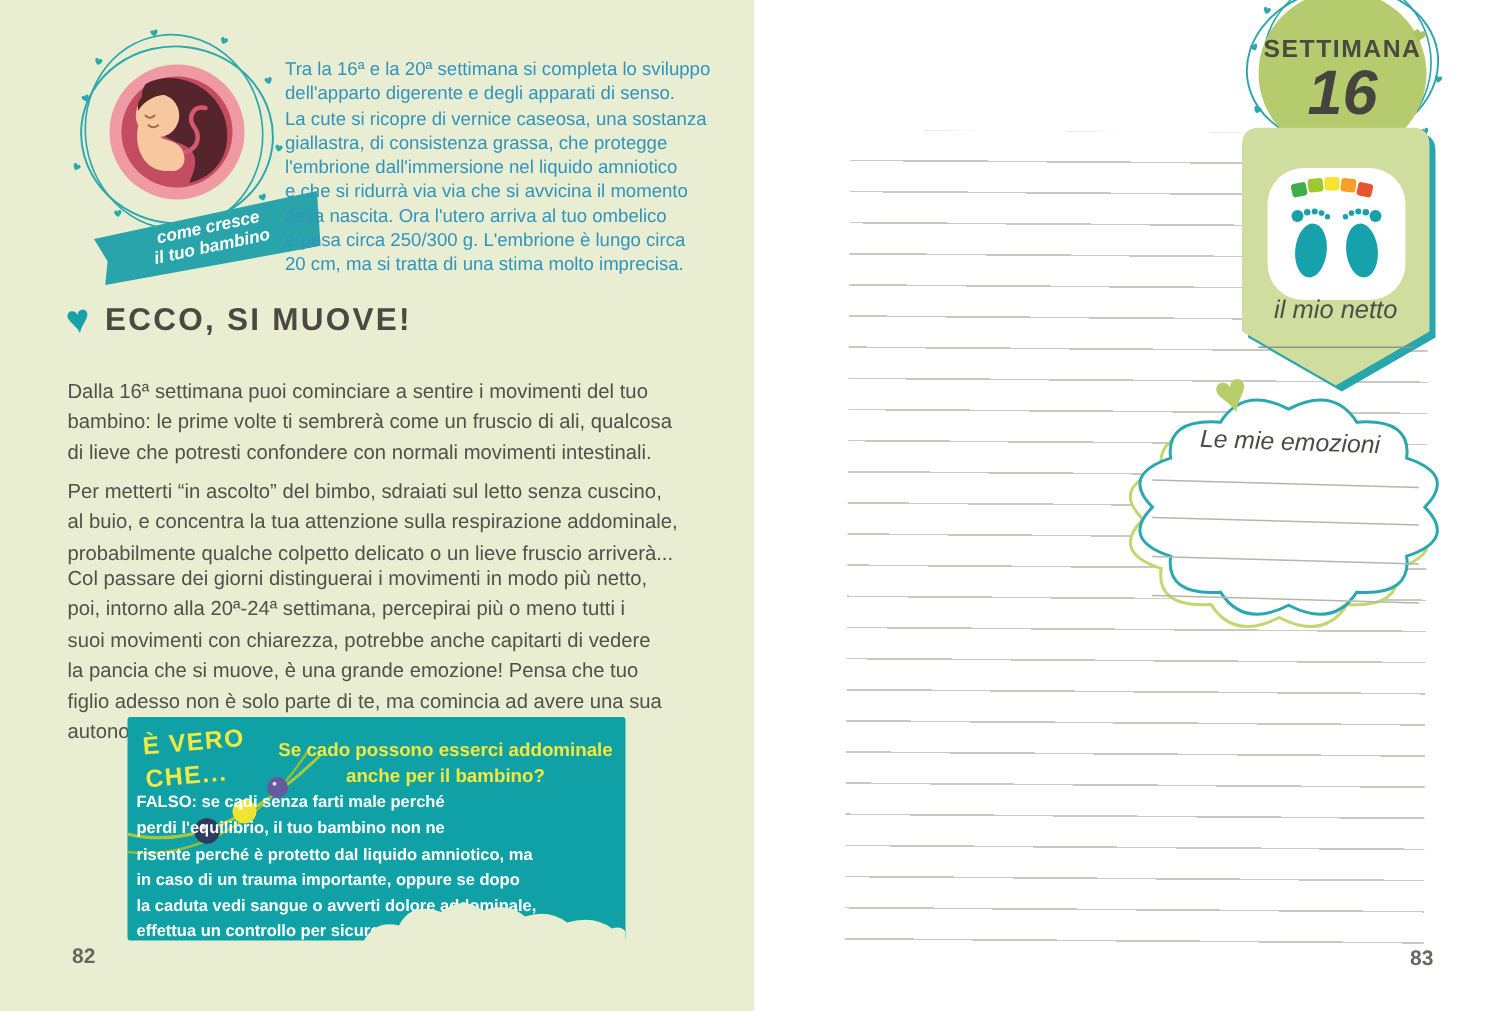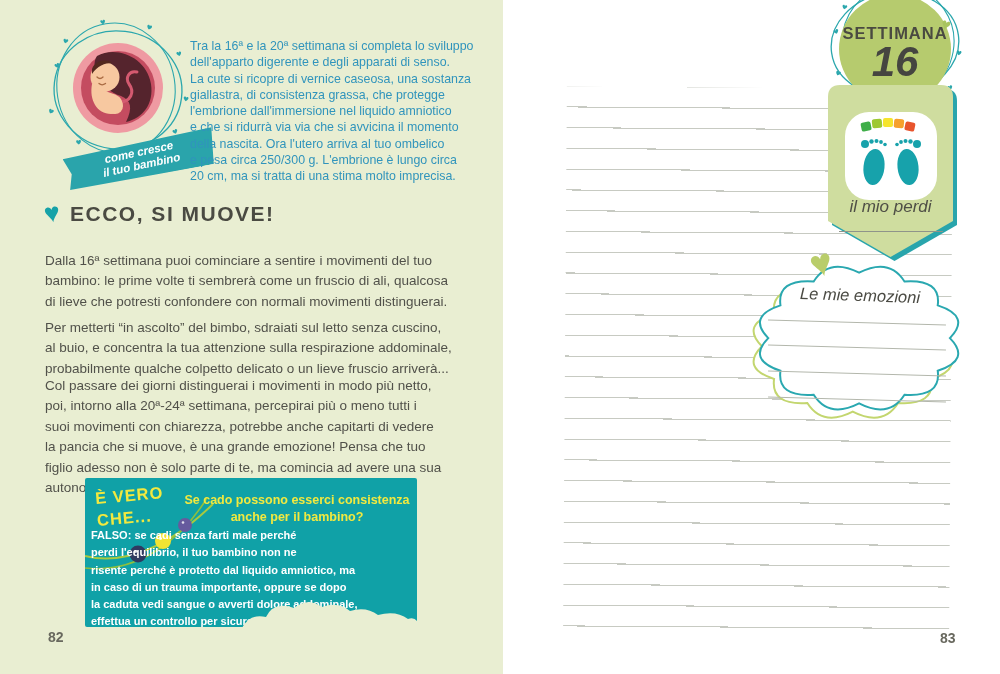--- a/index.html
+++ b/index.html
@@ -129,21 +129,21 @@
 e pesa circa 250/300 g. L'embrione è lungo circa
 20 cm, ma si tratta di una stima molto imprecisa.</div>
 
     <div class="heading-row">
       <span class="heading-heart">♥</span>
       <h2 class="heading">ECCO, SI MUOVE!</h2>
     </div>
 
     <p class="bodytext p1">Dalla 16ª settimana puoi cominciare a sentire i movimenti del tuo
 bambino: le prime volte ti sembrerà come un fruscio di ali, qualcosa
-di lieve che potresti confondere con normali movimenti distinguerai.</p>
+di lieve che potresti confondere con normali movimenti intestinali.</p>
     <p class="bodytext p2">Per metterti “in ascolto” del bimbo, sdraiati sul letto senza cuscino,
 al buio, e concentra la tua attenzione sulla respirazione addominale,
 probabilmente qualche colpetto delicato o un lieve fruscio arriverà...</p>
     <p class="bodytext p3">Col passare dei giorni distinguerai i movimenti in modo più netto,
 poi, intorno alla 20ª-24ª settimana, percepirai più o meno tutti i
 suoi movimenti con chiarezza, potrebbe anche capitarti di vedere
 la pancia che si muove, è una grande emozione! Pensa che tuo
 figlio adesso non è solo parte di te, ma comincia ad avere una sua
 autonomia!</p>
 
@@ -153,21 +153,21 @@
         <path d="M0,74 C50,80 95,48 122,4" stroke="#8fbf3c" stroke-width="1.6" fill="none"></path>
         <circle cx="53" cy="60" r="8.5" fill="#2f3a60"></circle>
         <circle cx="78" cy="47" r="8" fill="#f0e432"></circle>
         <circle cx="100" cy="31" r="7" fill="#665a9e"></circle>
         <circle cx="50.5" cy="57.5" r="1.6" fill="#ffffff" opacity="0.8"></circle>
         <circle cx="75.5" cy="44.5" r="1.5" fill="#ffffff" opacity="0.8"></circle>
         <circle cx="98" cy="28.5" r="1.3" fill="#ffffff" opacity="0.8"></circle>
       </svg>
       <div class="kicker">È VERO
 CHE...</div>
-      <div class="question">Se cado possono esserci consistenza
+      <div class="question">Se cado possono esserci addominale
 anche per il bambino?</div>
       <div class="answer">FALSO: se cadi senza farti male perché
 perdi l'equilibrio, il tuo bambino non ne
 risente perché è protetto dal liquido amniotico, ma
 in caso di un trauma importante, oppure se dopo
 la caduta vedi sangue o avverti dolore addominale,
 effettua un controllo per sicurezza.</div>
       <svg class="box-cloud-cutout" width="175" height="27" viewBox="0 0 175 27">
         <path d="M0,27 Q8,12 24,16 Q32,0 52,7 Q66,-4 80,6 Q96,0 108,10 Q124,5 136,14 Q154,9 166,18 Q172,16 175,20 L175,27 Z" fill="#e9eed2"></path>
       </svg>
@@ -222,21 +222,21 @@
               <circle cx="40" cy="32.5" r="1.8"></circle>
               <ellipse cx="63" cy="55" rx="10.5" ry="18" transform="rotate(-6 63 55)"></ellipse>
               <circle cx="72" cy="32" r="4"></circle>
               <circle cx="65.5" cy="29.5" r="2.2"></circle>
               <circle cx="60.5" cy="29" r="2"></circle>
               <circle cx="56" cy="30" r="1.9"></circle>
               <circle cx="52" cy="32.5" r="1.8"></circle>
             </g>
           </svg>
         </div>
-        <div class="weight-label">il mio perdi</div>
+        <div class="weight-label">il mio netto</div>
         <div class="weight-line"></div>
       </div>
     </div>
 
     <div class="emotions-cloud">
       <svg width="240" height="178" viewBox="-15 -12 262 196" style="position:absolute;left:0;top:0;">
         <g transform="translate(-7,9)">
           <path d="M215,85 Q238.6,108.9 201.6,121 Q205.5,150.2 165,147.4 Q148.1,174 115,157 Q81.9,174 65,147.4 Q24.5,150.2 28.4,121 Q-8.6,108.9 15,85 Q-8.6,61.1 28.4,49 Q24.5,19.8 65,22.6 Q81.9,-4 115,13 Q148.1,-4 165,22.6 Q205.5,19.8 201.6,49 Q238.6,61.1 215,85 Z" fill="#ffffff" stroke="#c3d66f" stroke-width="2.2"></path>
         </g>
         <path d="M215,85 Q238.6,108.9 201.6,121 Q205.5,150.2 165,147.4 Q148.1,174 115,157 Q81.9,174 65,147.4 Q24.5,150.2 28.4,121 Q-8.6,108.9 15,85 Q-8.6,61.1 28.4,49 Q24.5,19.8 65,22.6 Q81.9,-4 115,13 Q148.1,-4 165,22.6 Q205.5,19.8 201.6,49 Q238.6,61.1 215,85 Z" fill="#ffffff" stroke="#2aa8b0" stroke-width="2.2"></path>

